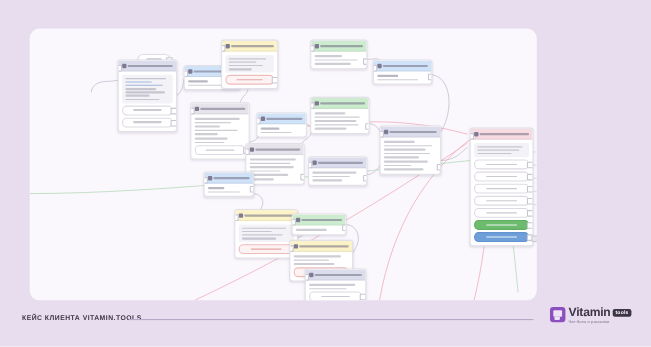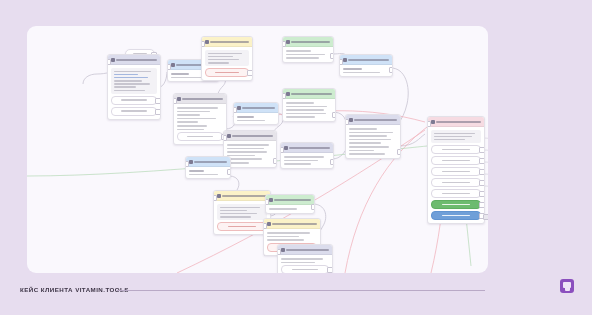--- a/index.html
+++ b/index.html
@@ -466,16 +466,23 @@
 
     <span class="port sq" style="position:absolute;left:456px;top:188px;"></span>
 
   </div>
 
   <div class="footer">
     <div class="fcap">КЕЙС КЛИЕНТА VITAMIN.TOOLS</div>
     <div class="frule"></div>
     <div class="logo">
       <div class="logo-mark"></div>
+      <div class="logo-txt">
+        <div class="logo-row">
+          <span class="logo-word">Vitamin</span>
+          <span class="logo-badge">tools</span>
+        </div>
+        <span class="logo-tag">Чат-боты и рассылки</span>
+      </div>
     </div>
   </div>
 
 </div>
 
 </body></html>

